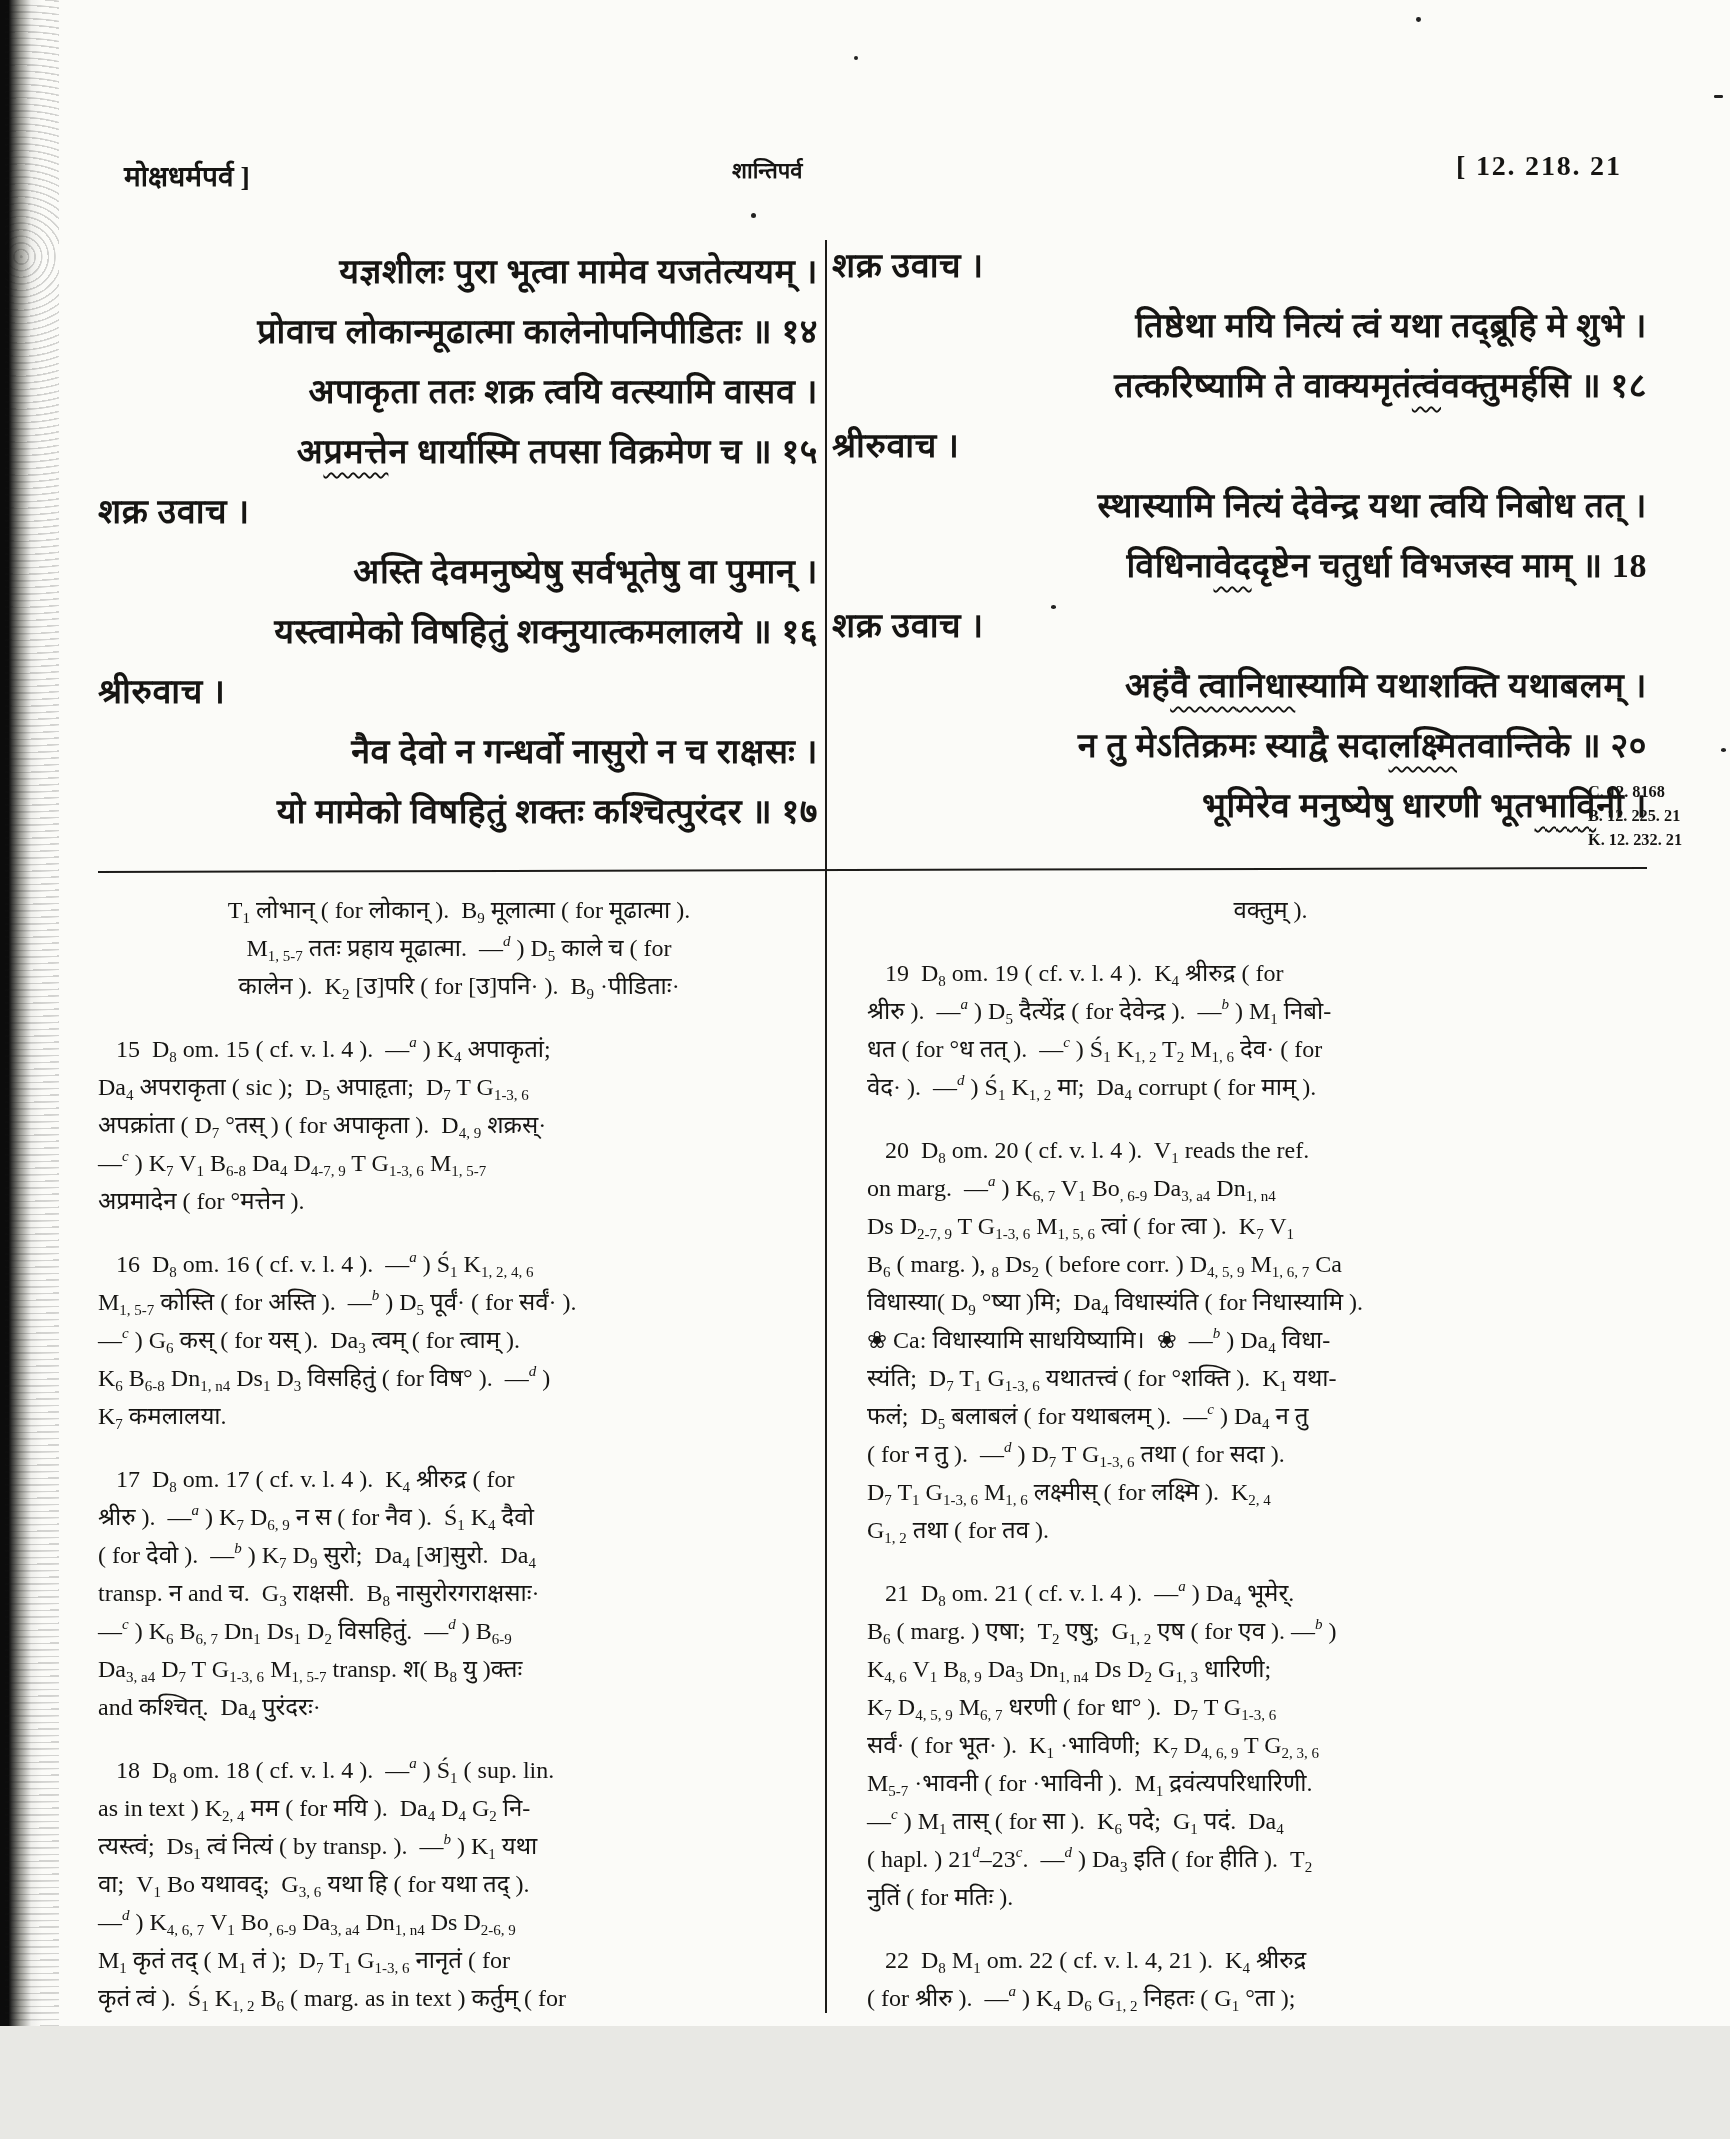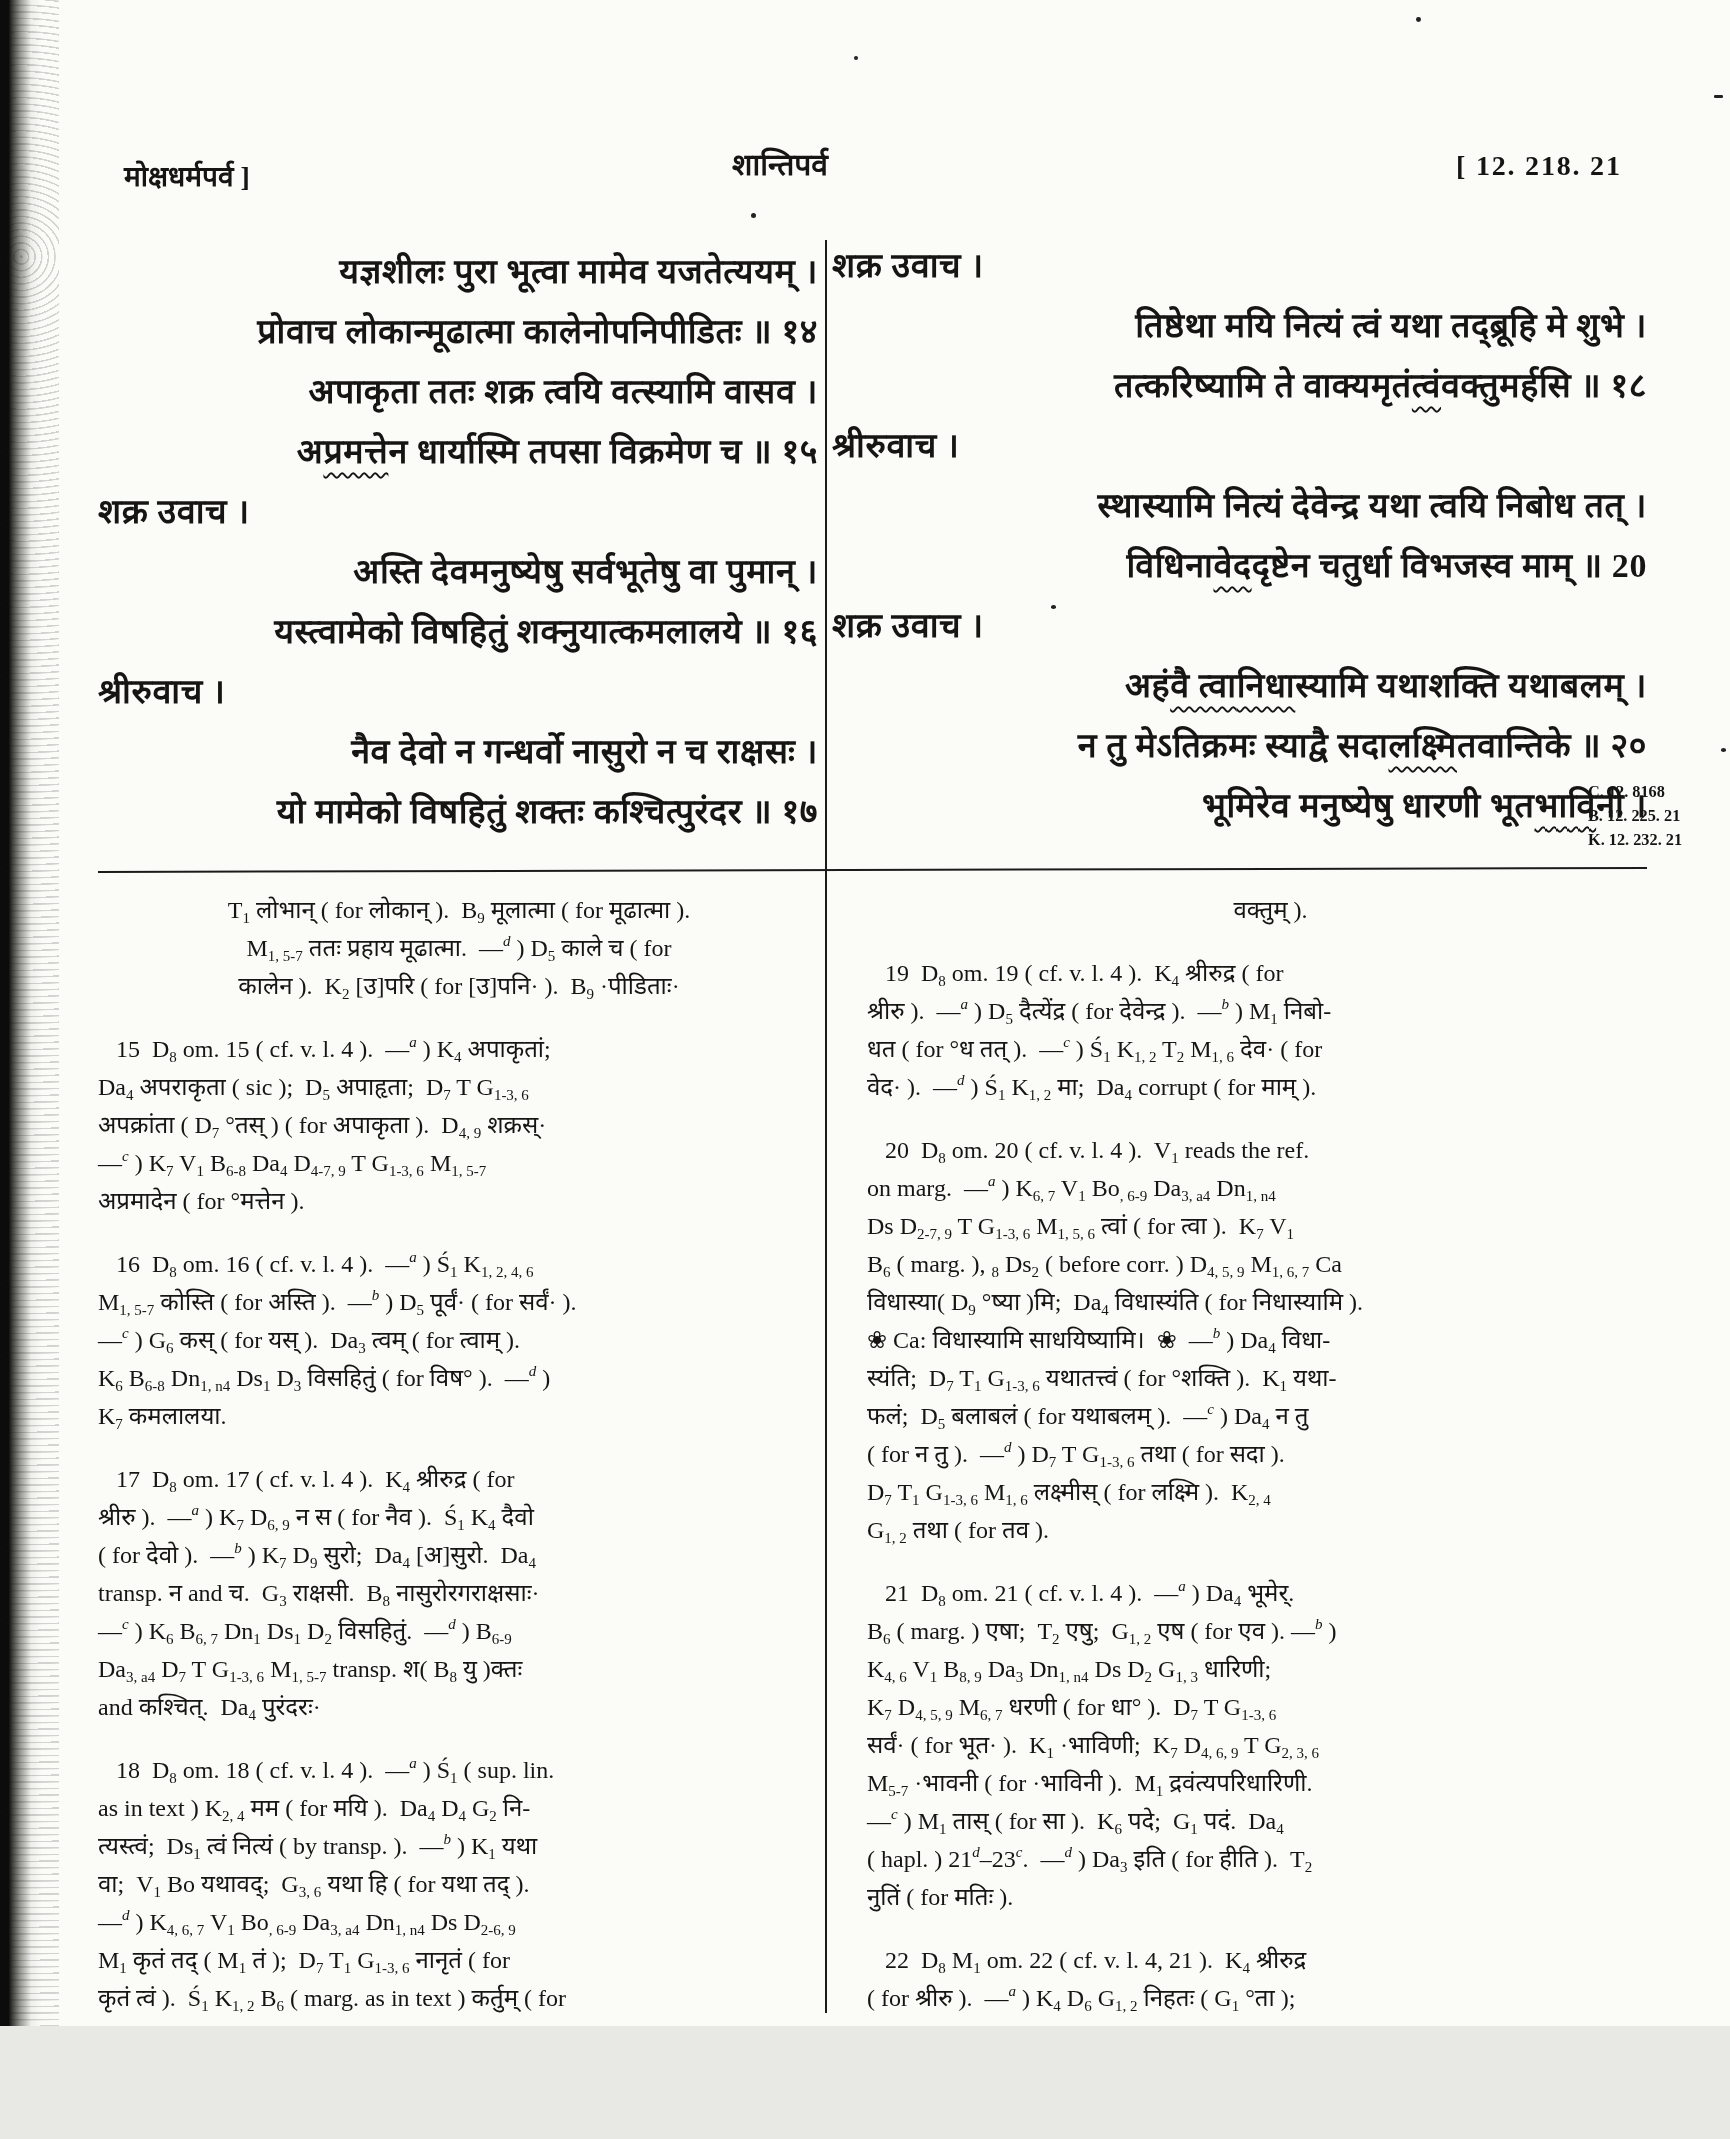--- a/index.html
+++ b/index.html
@@ -9,21 +9,21 @@
   
   .binding{position:absolute;left:0;top:0;width:42px;height:2140px;
     background:linear-gradient(90deg,#0c0c0c 0 8.5px,#3a3a38 12px,#9a9a94 20.5px,rgba(200,200,195,.25) 31px,transparent 42px);}
   .binding:after{content:"";position:absolute;left:4.8px;top:0;width:54px;height:100%;
     background:repeating-radial-gradient(circle at 30% 12%,rgba(20,20,20,.5) 0 1.2px,transparent 1.8px 6.6px);
     opacity:.35;}
   .speck{position:absolute;background:#222;border-radius:50%;}
   
   .hdr{font-weight:700;white-space:nowrap;}
   .hdr-left{left:124px;top:156px;font-size:28px;}
-  .hdr-center{left:732px;top:143px;font-size:30px;}
+  .hdr-center{left:732px;top:154px;font-size:22px;}
   .hdr-right{left:1456px;top:150px;font-size:28px;letter-spacing:1.8px;}
   
   .vcol{position:absolute;}
   #verse-left{left:98px;top:240px;width:720px;}
   #verse-right{left:832px;top:234px;width:815px;}
   .vline{height:60px;display:flex;align-items:center;font-size:34px;font-weight:700;
          white-space:nowrap;letter-spacing:0.6px;justify-content:flex-end;}
   .vline.heading{justify-content:flex-start;}
   .wavy{text-decoration-line:underline;text-decoration-style:wavy;
         text-decoration-thickness:2.1px;text-underline-offset:9px;}
@@ -114,21 +114,21 @@
       </div>
       <div class="vline heading">
         <span>श्रीरुवाच ।</span>
       </div>
       <div class="vline">
         <span>स्थास्यामि नित्यं देवेन्द्र यथा त्वयि निबोध तत् ।</span>
       </div>
       <div class="vline">
         <span>विधिना </span>
         <span class="wavy">वेद</span>
-        <span>दृष्टेन चतुर्धा विभजस्व माम् ॥ 20</span>
+        <span>दृष्टेन चतुर्धा विभजस्व माम् ॥ 18</span>
       </div>
       <div class="vline heading">
         <span>शक्र उवाच ।</span>
       </div>
       <div class="vline">
         <span>अहं </span>
         <span class="wavy">वै त्वा</span>
         <span> </span>
         <span class="wavy">निधा</span>
         <span>स्यामि यथाशक्ति यथाबलम् ।</span>

